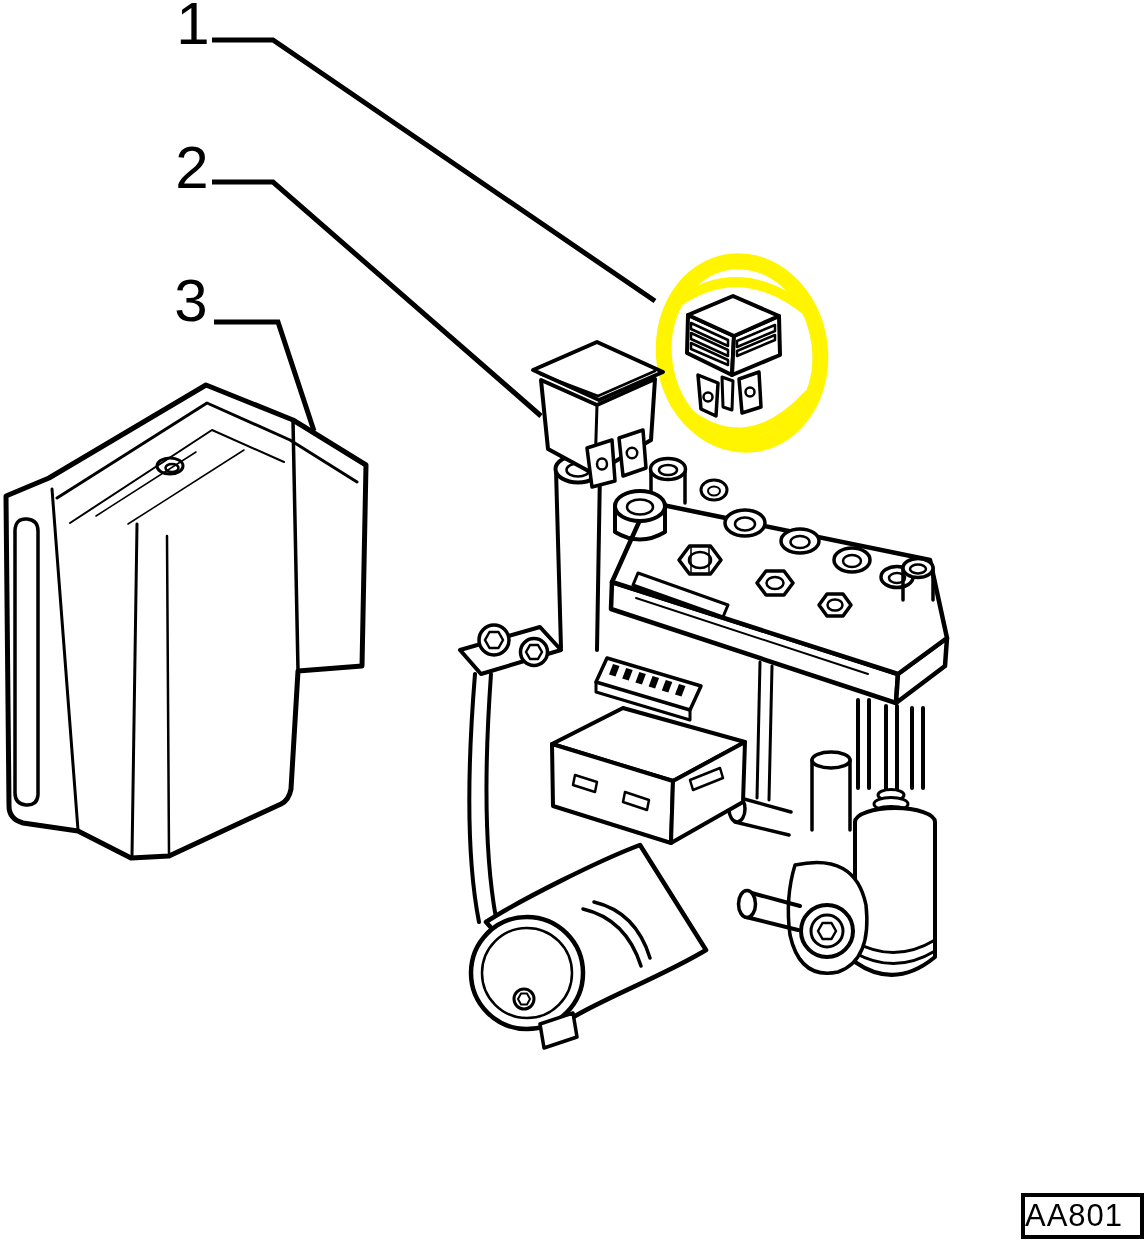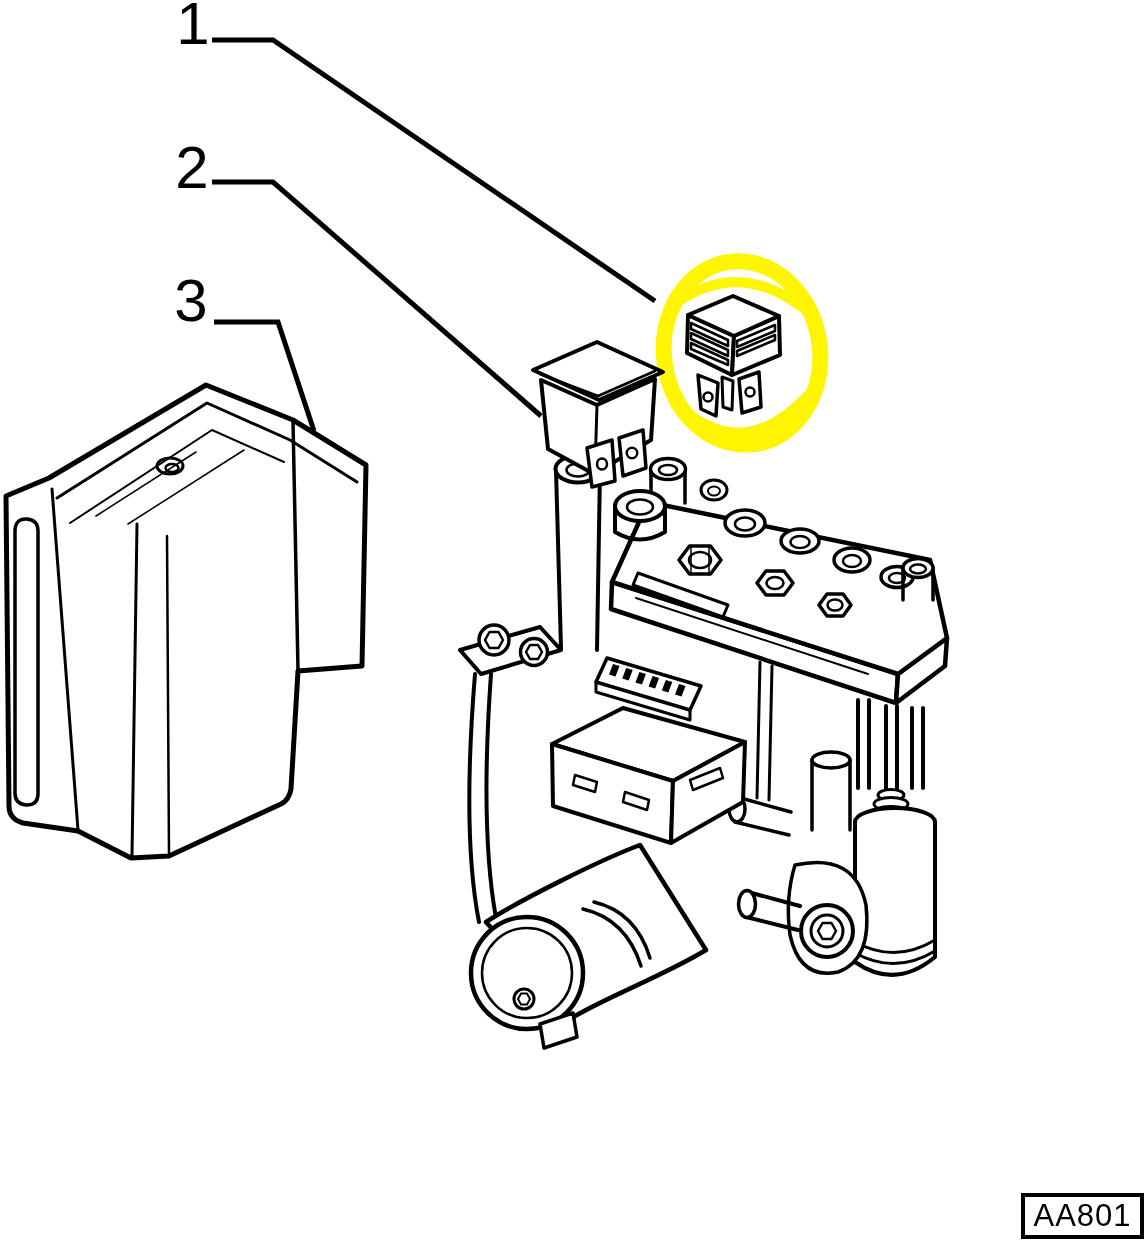--- a/index.html
+++ b/index.html
@@ -6,21 +6,21 @@
   .canvas{position:relative;width:1147px;height:1241px;background:var(--background,#fff);
           font-family:"Liberation Sans",sans-serif;overflow:hidden;}
   svg{position:absolute;left:0;top:0;}
   .ln{fill:none;stroke:var(--line,#000);stroke-linejoin:round;stroke-linecap:round;}
   .lf{fill:var(--background,#fff);stroke:var(--line,#000);stroke-linejoin:round;}
   .pin{fill:var(--line,#000);stroke:none;}
   .ring{fill:none;stroke:var(--highlight,#fff500);}
   .callout-num{font:400 60px "Liberation Sans",sans-serif;fill:var(--line,#000);}
   .ldr{fill:none;stroke:var(--line,#000);stroke-width:5;stroke-linejoin:miter;stroke-linecap:butt;}
   .code-box{position:absolute;left:1021px;top:1193px;width:115px;height:38px;
-            border:4px solid var(--line,#000);display:flex;align-items:center;justify-content:center;
+            border:4px solid var(--line,#000);display:flex;align-items:center;justify-content:flex-start;
             font-size:31px;letter-spacing:1px;color:var(--line,#000);background:var(--background,#fff);}
 </style>
 </head>
 <body>
 
 <div class="canvas">
 <svg width="1147" height="1241" viewBox="0 0 1147 1241">
 
   <g>
     <path class="lf" stroke-width="5" d="M 6,496 L 49,478 L 206,385 L 293,420 L 366,465 L 362,666 L 298,671 L 291,789 Q 289,800 281,804 L 169,856 L 131,858 L 78,831 L 23,823 Q 9,819 9,806 Z"></path>

